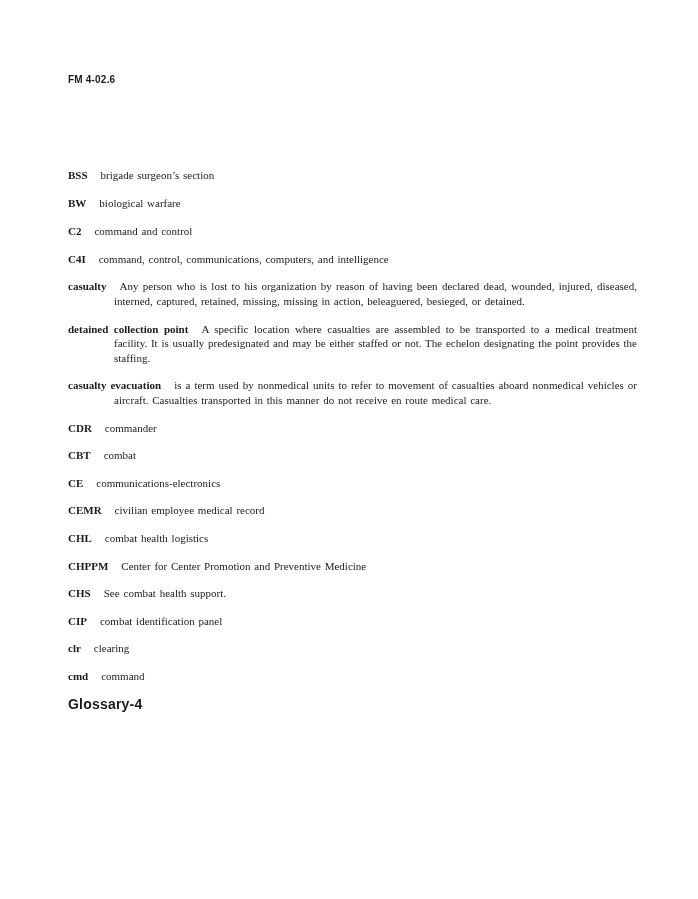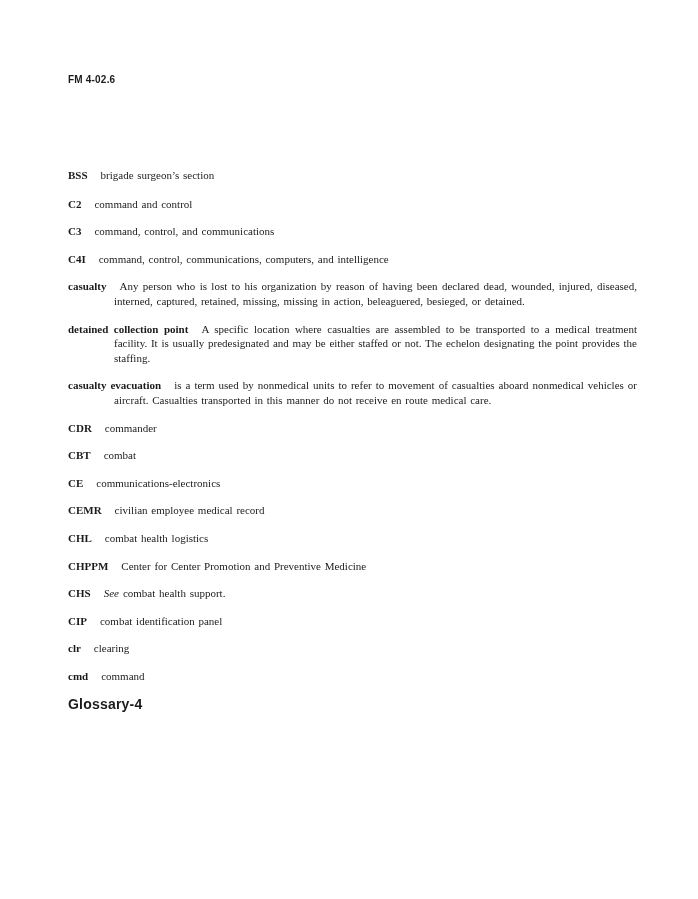--- a/index.html
+++ b/index.html
@@ -44,21 +44,20 @@
     word-spacing: 1px;
   }
   .entry.section-break {
     margin-top: 14px;
   }
   .term {
     font-weight: bold;
     margin-right: 13px;
   }
   .def-italic {
-    font-style: italic;
     margin-top: 8px;
   }
   .def-italic:empty {
     display: none;
   }
   .def-italic:not(:empty) {
     margin-right: 4px;
   }
   .footer {
     font-family: "Liberation Sans", sans-serif;
@@ -70,22 +69,22 @@
   }
 </style>
 </head>
 <body>
 
 <div class="page">
   <div class="header">FM 4-02.6</div>
 
   <div class="entries" id="entries">
       <div class="entry"><span class="term">BSS</span><span class="def">brigade surgeon’s section</span></div>
+      <div class="entry"><span class="term">BW</span><span class="def">biological warfare</span></div>
       <div class="entry section-break"><span class="term">C2</span><span class="def">command and control</span></div>
-      <div class="entry"><span class="term">C3</span><span class="def">command, control, and communications</span></div>
       <div class="entry"><span class="term">C4I</span><span class="def">command, control, communications, computers, and intelligence</span></div>
       <div class="entry"><span class="term">casualty</span><span class="def">Any person who is lost to his organization by reason of having been declared dead, wounded, injured, diseased, interned, captured, retained, missing, missing in action, beleaguered, besieged, or detained.</span></div>
       <div class="entry"><span class="term">detained collection point</span><span class="def">A specific location where casualties are assembled to be transported to a medical treatment facility.  It is usually predesignated and may be either staffed or not.  The echelon designating the point provides the staffing.</span></div>
       <div class="entry"><span class="term">casualty evacuation</span><span class="def">is a term used by nonmedical units to refer to movement of casualties aboard nonmedical vehicles or aircraft.  Casualties transported in this manner do not receive en route medical care.</span></div>
       <div class="entry"><span class="term">CDR</span><span class="def">commander</span></div>
       <div class="entry"><span class="term">CBT</span><span class="def">combat</span></div>
       <div class="entry"><span class="term">CE</span><span class="def">communications-electronics</span></div>
       <div class="entry"><span class="term">CEMR</span><span class="def">civilian employee medical record</span></div>
       <div class="entry"><span class="term">CHL</span><span class="def">combat health logistics</span></div>
       <div class="entry"><span class="term">CHPPM</span><span class="def">Center for Center Promotion and Preventive Medicine</span></div>

